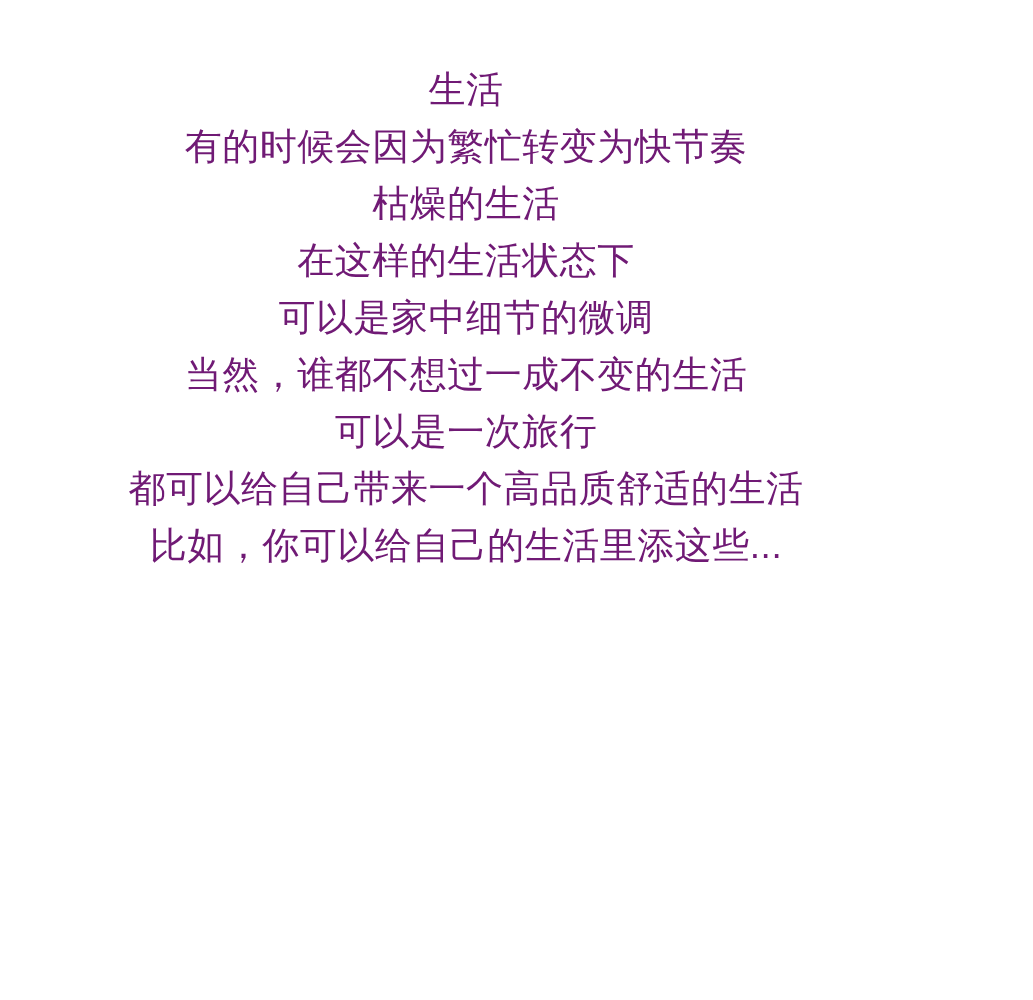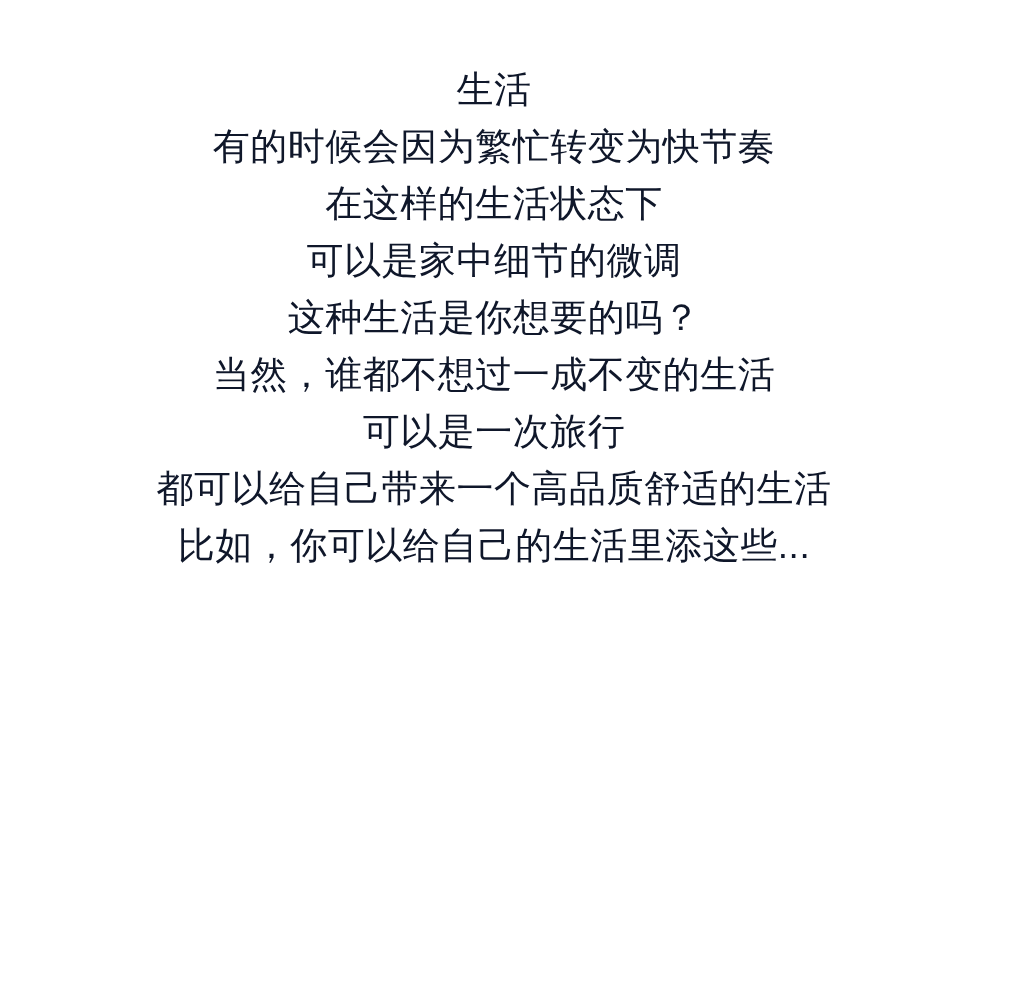--- a/index.html
+++ b/index.html
@@ -21,36 +21,35 @@
   .text-block {
     position: absolute;
     left: 0;
     top: 61px;
     width: 932px;
     text-align: center;
     font-family: "Liberation Sans", sans-serif;
     font-weight: 400;
     font-size: 37px;
     line-height: 57px;
-    color: #0f172a;
+    color: #701a75;
     letter-spacing: 0.5px;
-    padding-left: 28px;
   }
   .line {
     white-space: pre;
   }
 </style>
 </head>
 <body>
 
 <main class="page">
   <div class="text-block">
     <div class="line">生活</div>
     <div class="line">有的时候会因为繁忙转变为快节奏</div>
+    <div class="line">枯燥的生活</div>
     <div class="line">在这样的生活状态下</div>
     <div class="line">可以是家中细节的微调</div>
-    <div class="line">这种生活是你想要的吗？</div>
     <div class="line">当然，谁都不想过一成不变的生活</div>
     <div class="line">可以是一次旅行</div>
     <div class="line">都可以给自己带来一个高品质舒适的生活</div>
     <div class="line">比如，你可以给自己的生活里添这些...</div>
   </div>
 </main>
 
 </body></html>

